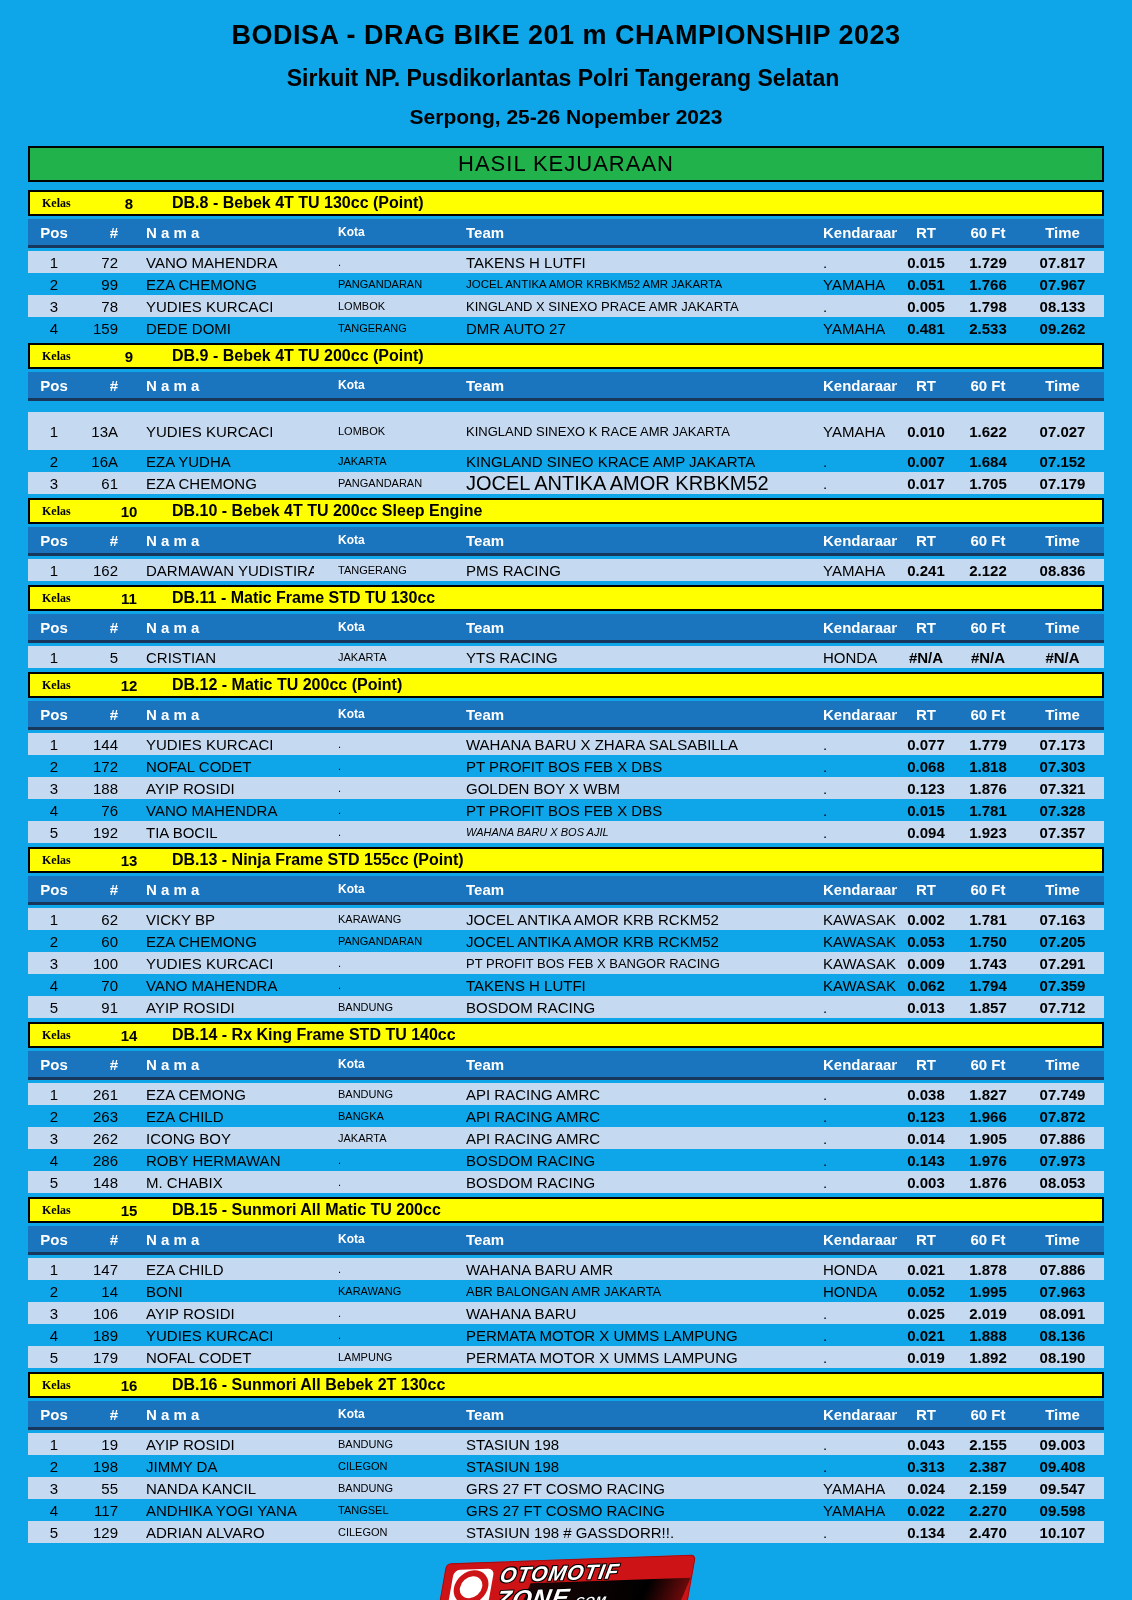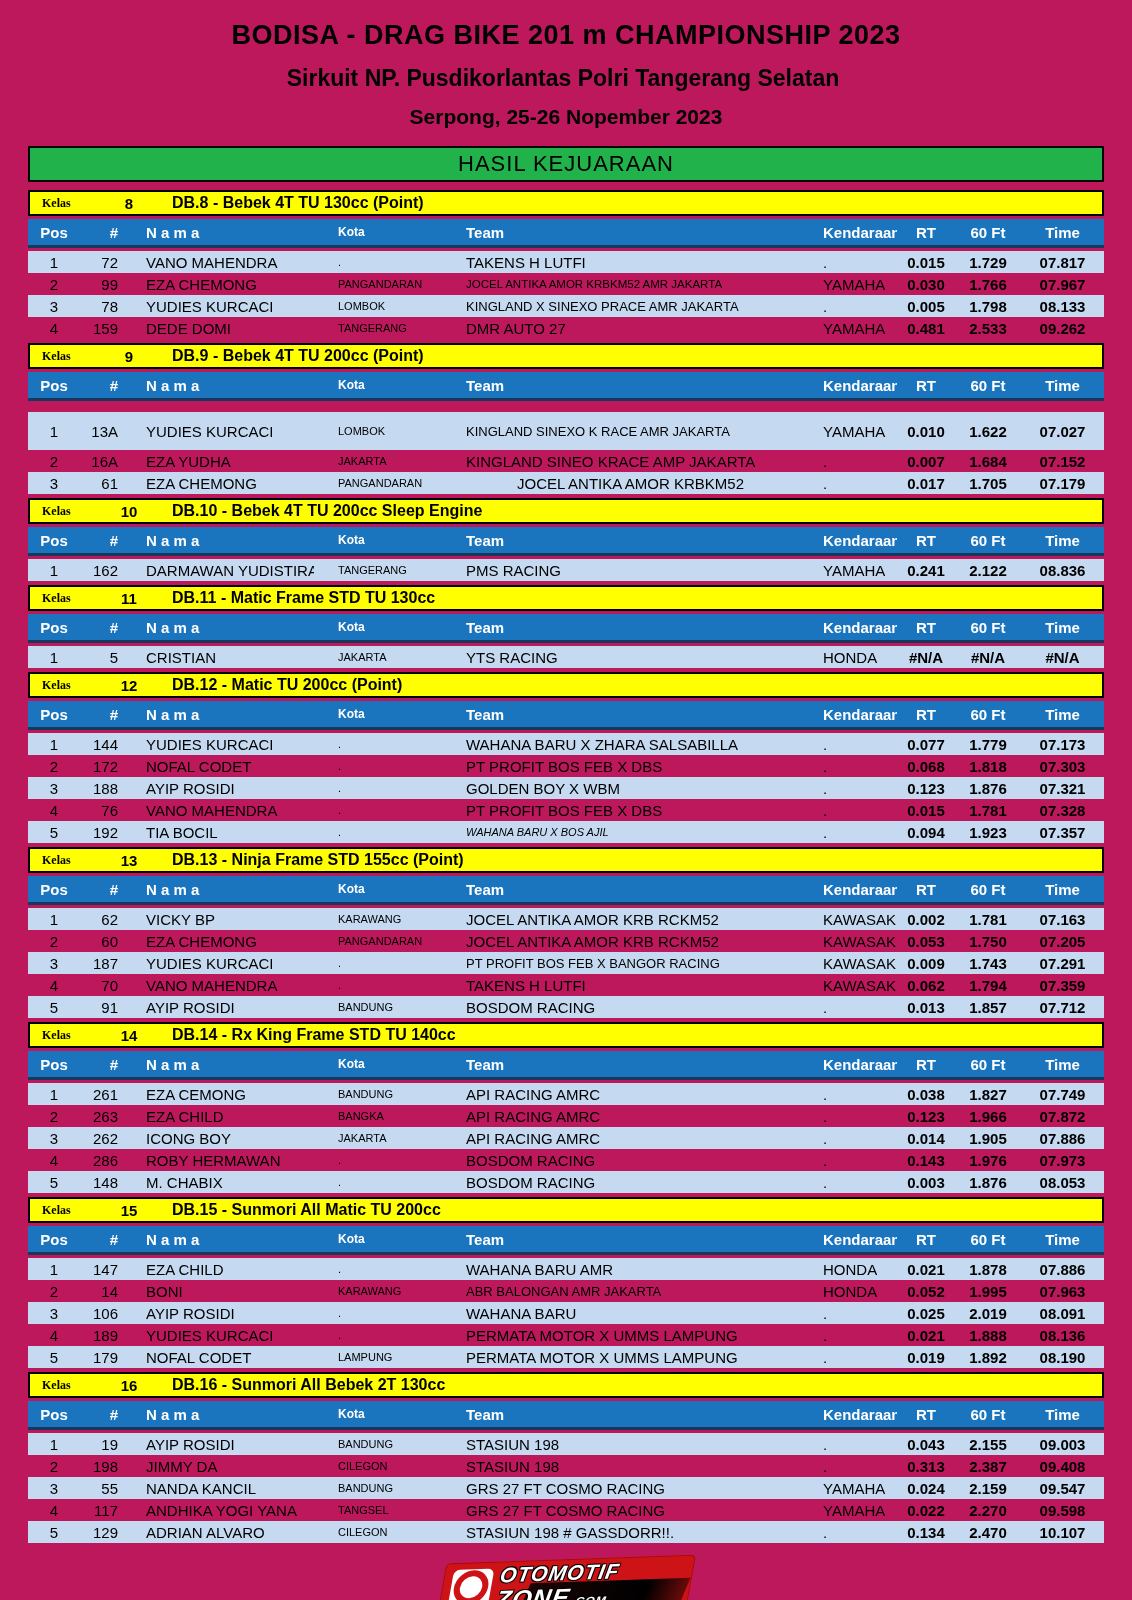--- a/index.html
+++ b/index.html
@@ -1,16 +1,16 @@
 <!DOCTYPE html>
 <html><head>
 <meta charset="utf-8">
 <style>
   html,body{margin:0;padding:0;background:#fff;}
-  .page{width:1132px;height:1600px;position:relative;background:#be185d;overflow:hidden;
+  .page{width:1132px;height:1600px;position:relative;background:#0ea5e9;overflow:hidden;
         font-family:"Liberation Sans",sans-serif;color:#000;}
   .titles{text-align:center;padding-top:18px;}
   .title-main{font-size:27px;font-weight:bold;line-height:34px;margin:0 0 12px 0;letter-spacing:.5px;}
   .title-sub{font-size:23px;font-weight:bold;line-height:28px;margin:0 6px 12px 0;}
   .title-date{font-size:21px;font-weight:bold;line-height:26px;margin:0 0 16px 0;}
   .content{margin:0 28px;}
   .banner{border:2px solid #000;background:#21B24B;height:32px;display:flex;align-items:center;justify-content:center;
           font-size:22px;font-weight:normal;letter-spacing:1px;margin-bottom:8px;}
   .section{margin-bottom:4px;}
   .kelas-band{display:flex;align-items:center;height:22px;border:2px solid #000;background:#FFFF00;margin-bottom:3px;}
@@ -93,21 +93,21 @@
               <div class="cell col-ft60">1.729</div>
               <div class="cell col-time">07.817</div>
             </div>
             <div class="row grid">
               <div class="cell col-pos">2</div>
               <div class="cell col-num">99</div>
               <div class="cell col-nama">EZA CHEMONG</div>
               <div class="cell col-kota">PANGANDARAN</div>
               <div class="cell col-team" style="font-size: 11.5px;">JOCEL ANTIKA AMOR KRBKM52 AMR JAKARTA</div>
               <div class="cell col-kendaraan">YAMAHA</div>
-              <div class="cell col-rt">0.030</div>
+              <div class="cell col-rt">0.051</div>
               <div class="cell col-ft60">1.766</div>
               <div class="cell col-time">07.967</div>
             </div>
             <div class="row grid">
               <div class="cell col-pos">3</div>
               <div class="cell col-num">78</div>
               <div class="cell col-nama">YUDIES KURCACI</div>
               <div class="cell col-kota">LOMBOK</div>
               <div class="cell col-team" style="font-size: 13px;">KINGLAND X SINEXO PRACE AMR JAKARTA</div>
               <div class="cell col-kendaraan">.</div>
@@ -167,21 +167,21 @@
               <div class="cell col-kendaraan">.</div>
               <div class="cell col-rt">0.007</div>
               <div class="cell col-ft60">1.684</div>
               <div class="cell col-time">07.152</div>
             </div>
             <div class="row grid">
               <div class="cell col-pos">3</div>
               <div class="cell col-num">61</div>
               <div class="cell col-nama">EZA CHEMONG</div>
               <div class="cell col-kota">PANGANDARAN</div>
-              <div class="cell col-team" style="font-size: 15px; text-align: center;">JOCEL ANTIKA AMOR KRBKM52</div>
+              <div class="cell col-team" style="font-size: 20px;">JOCEL ANTIKA AMOR KRBKM52</div>
               <div class="cell col-kendaraan">.</div>
               <div class="cell col-rt">0.017</div>
               <div class="cell col-ft60">1.705</div>
               <div class="cell col-time">07.179</div>
             </div>
           </div>
   </section>
 
   <section class="section" data-kelas="10">
     <div class="kelas-band">
@@ -358,21 +358,21 @@
               <div class="cell col-nama">EZA CHEMONG</div>
               <div class="cell col-kota">PANGANDARAN</div>
               <div class="cell col-team" style="font-size: 15px;">JOCEL ANTIKA AMOR KRB RCKM52</div>
               <div class="cell col-kendaraan">KAWASAKI</div>
               <div class="cell col-rt">0.053</div>
               <div class="cell col-ft60">1.750</div>
               <div class="cell col-time">07.205</div>
             </div>
             <div class="row grid">
               <div class="cell col-pos">3</div>
-              <div class="cell col-num">187</div>
+              <div class="cell col-num">100</div>
               <div class="cell col-nama">YUDIES KURCACI</div>
               <div class="cell col-kota">.</div>
               <div class="cell col-team" style="font-size: 13px;">PT PROFIT BOS FEB X BANGOR RACING</div>
               <div class="cell col-kendaraan">KAWASAKI</div>
               <div class="cell col-rt">0.009</div>
               <div class="cell col-ft60">1.743</div>
               <div class="cell col-time">07.291</div>
             </div>
             <div class="row grid">
               <div class="cell col-pos">4</div>

